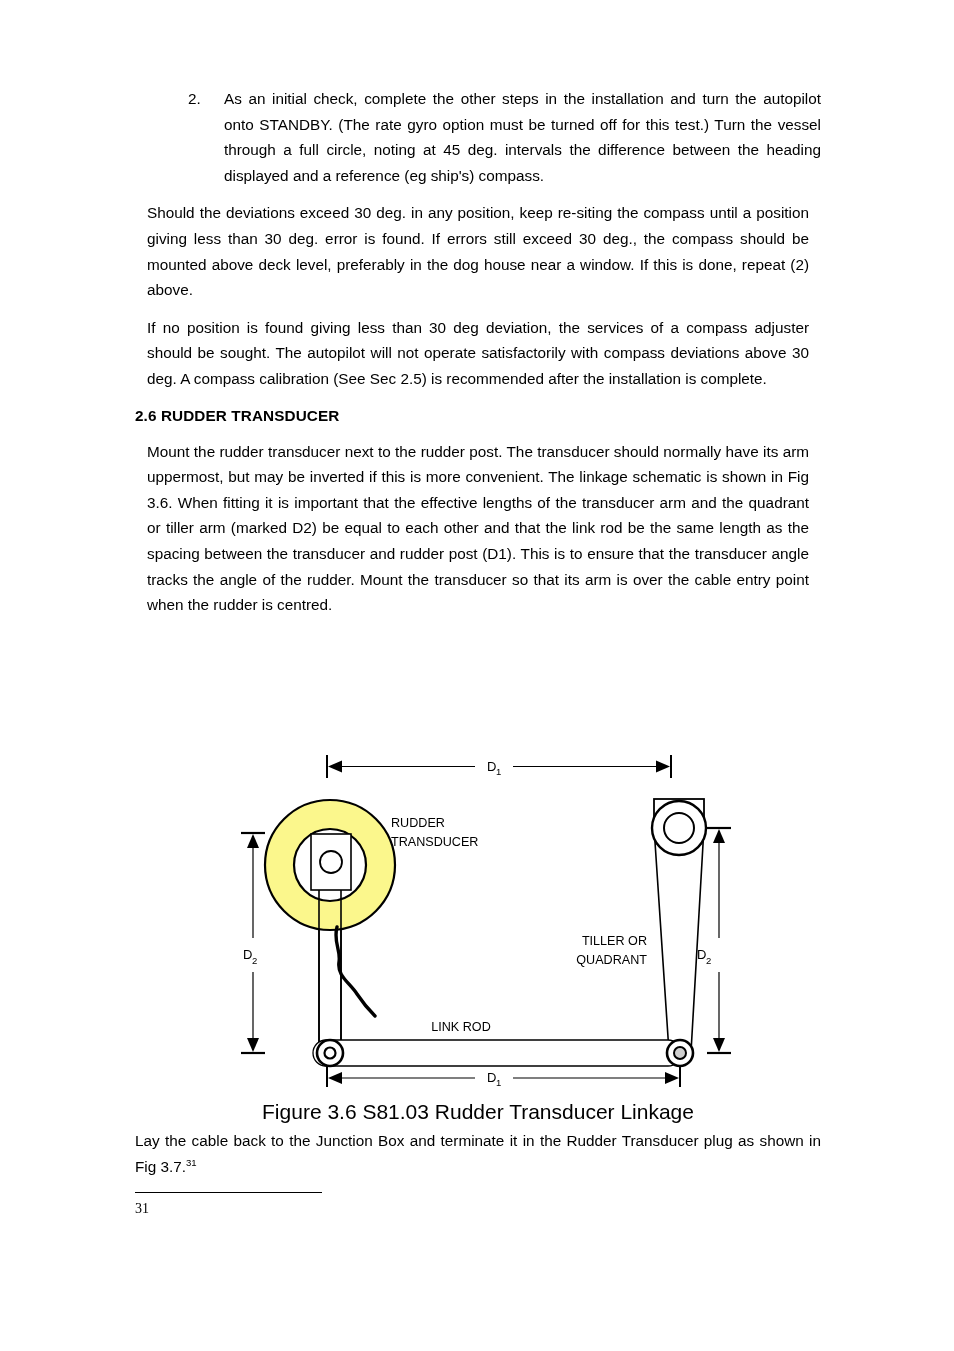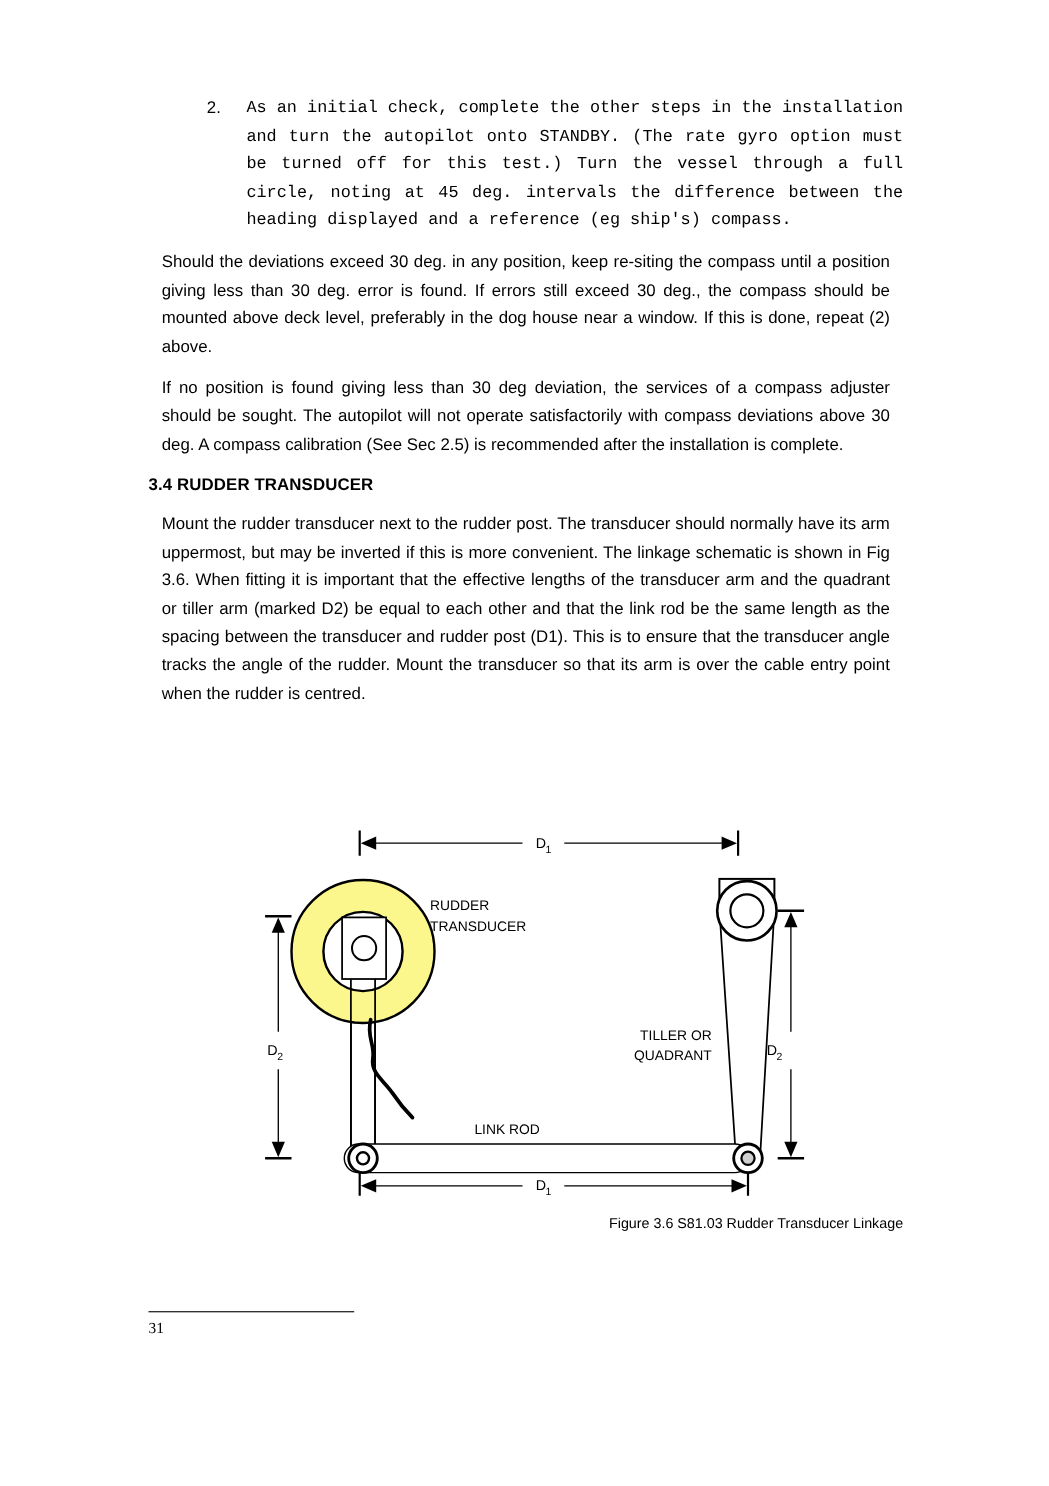--- a/index.html
+++ b/index.html
@@ -41,21 +41,20 @@
   .numbered .num {
     position: absolute;
     left: 53px;
     top: 0;
   }
   .numbered .numtext {
     display: block;
     padding-left: 36px;
     text-align: justify;
     text-justify: inter-word;
-    font-family: Liberation Mono, monospace;
   }
 
   p.body {
     font-size: 15.3px;
     line-height: 25.6px;
     text-align: justify;
     text-justify: inter-word;
     margin: 12px;
   }
   .gap-1 { margin-top: 30px; }
@@ -78,22 +77,22 @@
     width: 686px;
     height: 345px;
   }
   .figsvg { display: block; }
 
   .caption {
     position: absolute;
     left: 135px;
     top: 1101px;
     width: 686px;
-    text-align: right;
-    font-size: 13px;
+    text-align: center;
+    font-size: 21px;
     line-height: 22px;
   }
 
   .closing {
     position: absolute;
     left: 135px;
     top: 1128px;
     width: 686px;
     font-size: 15.3px;
     line-height: 25.6px;
@@ -132,21 +131,21 @@
 
     <div class="numbered">
       <span class="num">2.</span>
       <span class="numtext">As an initial check, complete the other steps in the installation and turn the autopilot onto STANDBY.  (The rate gyro option must be turned off for this test.) Turn the vessel through a full circle, noting at 45 deg. intervals the difference between the heading displayed and a reference (eg ship's) compass.</span>
     </div>
 
     <p class="body gap-1">Should the deviations exceed 30 deg. in any position, keep re-siting the compass until a position giving less than 30 deg. error is found.  If errors still exceed 30 deg., the compass should be mounted above deck level, preferably in the dog house near a window.  If this is done, repeat (2) above.</p>
 
     <p class="body gap-2">If no position is found giving less than 30 deg deviation, the services of a compass adjuster should be sought.  The autopilot will not operate satisfactorily with compass deviations above 30 deg.  A compass calibration (See Sec 2.5) is recommended after the installation is complete.</p>
 
-    <h2 class="heading gap-3">3.4 RUDDER TRANSDUCER</h2>
+    <h2 class="heading gap-3">2.6 RUDDER TRANSDUCER</h2>
 
     <p class="body">Mount the rudder transducer next to the rudder post.  The transducer should normally have its arm uppermost, but may be inverted if this is more convenient.  The linkage schematic is shown in Fig 3.6.  When fitting it is important that the  effective lengths of the transducer arm and the quadrant or tiller arm (marked D2) be equal to each other and that the link rod be the same length as the spacing between the transducer and rudder post (D1).  This is to ensure that the transducer angle tracks the angle of the rudder.  Mount the transducer so that its arm is over the cable entry point when the rudder is centred.</p>
 
   </div>
 
   <div class="figure">
     <svg class="figsvg" width="686" height="345" viewBox="0 0 686 345" xmlns="http://www.w3.org/2000/svg">
 
       <g>
 
@@ -242,17 +241,20 @@
         <polygon points="544,336 530,330 530,342" fill="#000"></polygon>
       </g>
       <text x="352" y="340" font-family="Liberation Sans, sans-serif" font-size="13" fill="#000">D</text>
       <text x="361" y="344" font-family="Liberation Sans, sans-serif" font-size="9.5" fill="#000">1</text>
 
     </svg>
   </div>
 
   <div class="caption">Figure 3.6  S81.03 Rudder Transducer Linkage</div>
 
+  <div class="closing">
+    <span>Lay the cable back to the Junction Box and terminate it in the Rudder Transducer plug as shown in Fig 3.7.</span><span class="sup">31</span>
+  </div>
 
   <div class="footnote-rule"></div>
   <div class="footnote">31</div>
 
 </div>
 
 </body></html>

